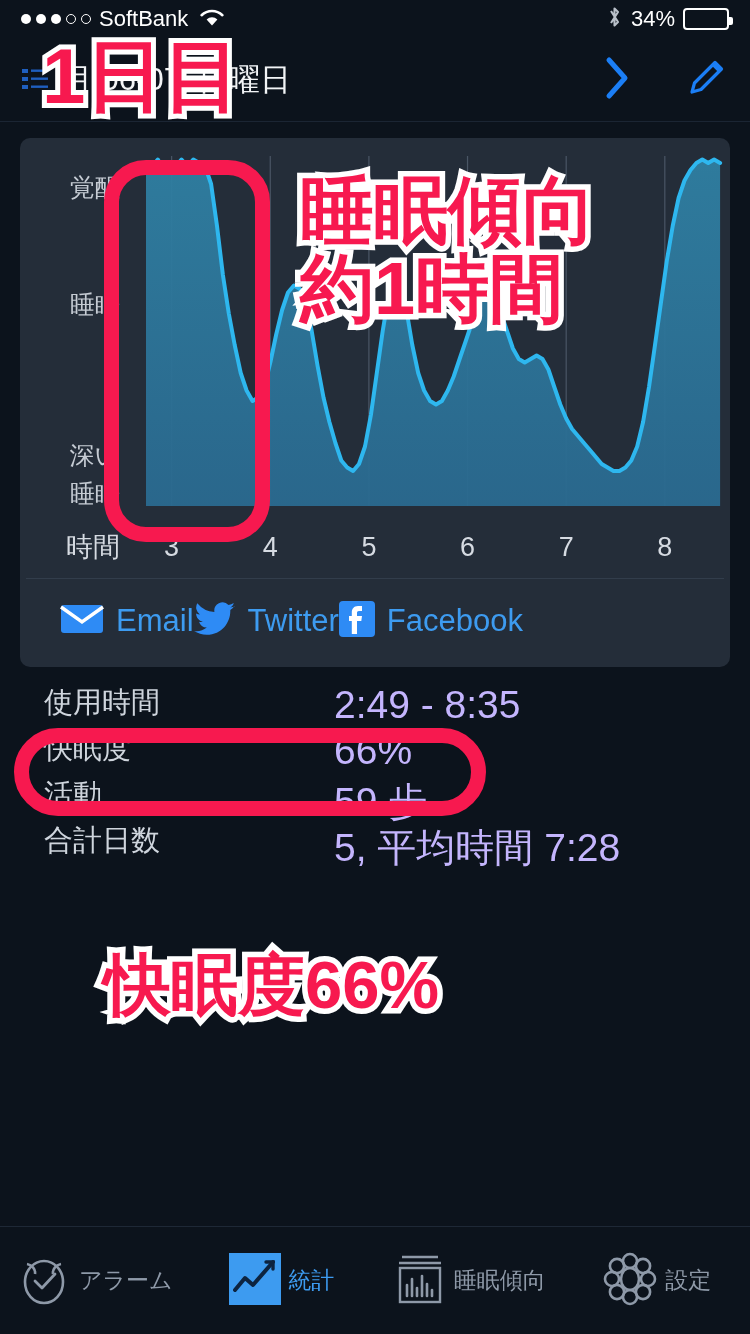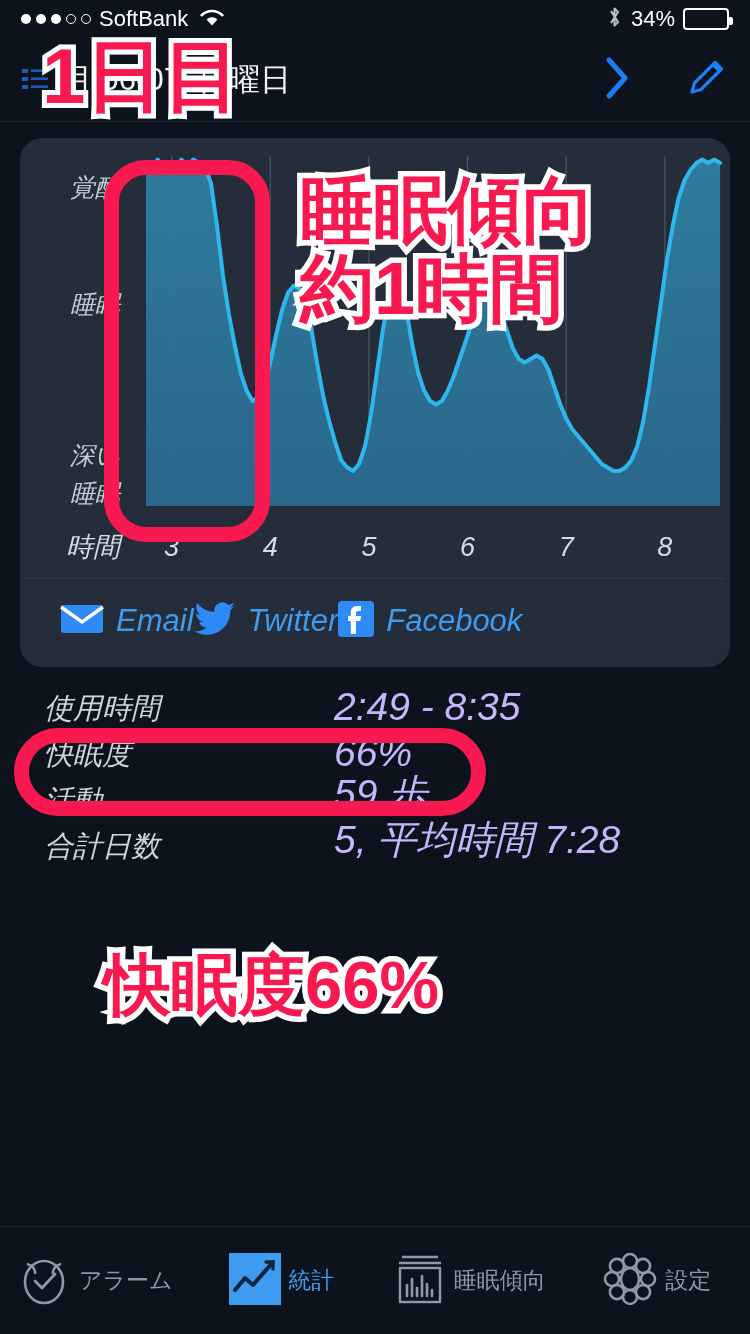--- a/index.html
+++ b/index.html
@@ -54,43 +54,41 @@
   .nav-title{
     margin-left:14px;
     font-size:31px; color:#f2f4f6; white-space:nowrap;
   }
   .nav-actions{ margin-left:auto; display:flex; align-items:center; gap:52px; }
 
   
   .card{
     margin:16px 20px 0 20px;
     background:#242d39;
-    border-radius:22px;
+    border-radius:10px;
     overflow:hidden;
-    font-style:italic;
   }
   .chart-wrap{ position:relative; height:440px; }
   .chart-svg{ display:block; width:100%; height:100%; }
   .y-label{ font-size:25px; fill:#c6ccd4; }
   .x-label{ font-size:27px; fill:#d6dbe2; }
 
   .share-sep{ height:1px; background:#323d4b; margin:0 6px; }
   .share-row{
     display:flex; align-items:center;
     padding:22px 0 26px 40px;
   }
   .share-item{ display:flex; align-items:center; gap:12px; cursor:pointer; }
   .share-text{ font-size:31px; color:#3d9bf0; }
 
   
   .stats{ margin:16px 0 0 0; padding:0 44px; }
   .stat-row{
-    display:flex; align-items:flex-end;
+    display:flex; align-items:flex-start;
     height:46px;
-    font-style:italic;
   }
   .stat-label{ font-size:29px; color:#cfd5dd; width:290px; flex:0 0 auto; }
   .stat-value{ font-size:39px; color:#c4b5fd; }
 
   
   .tabbar{
     position:absolute; left:0; right:0; bottom:0;
     height:108px;
     border-top:1px solid #1e2836;
     display:flex; background:#0c131c;

